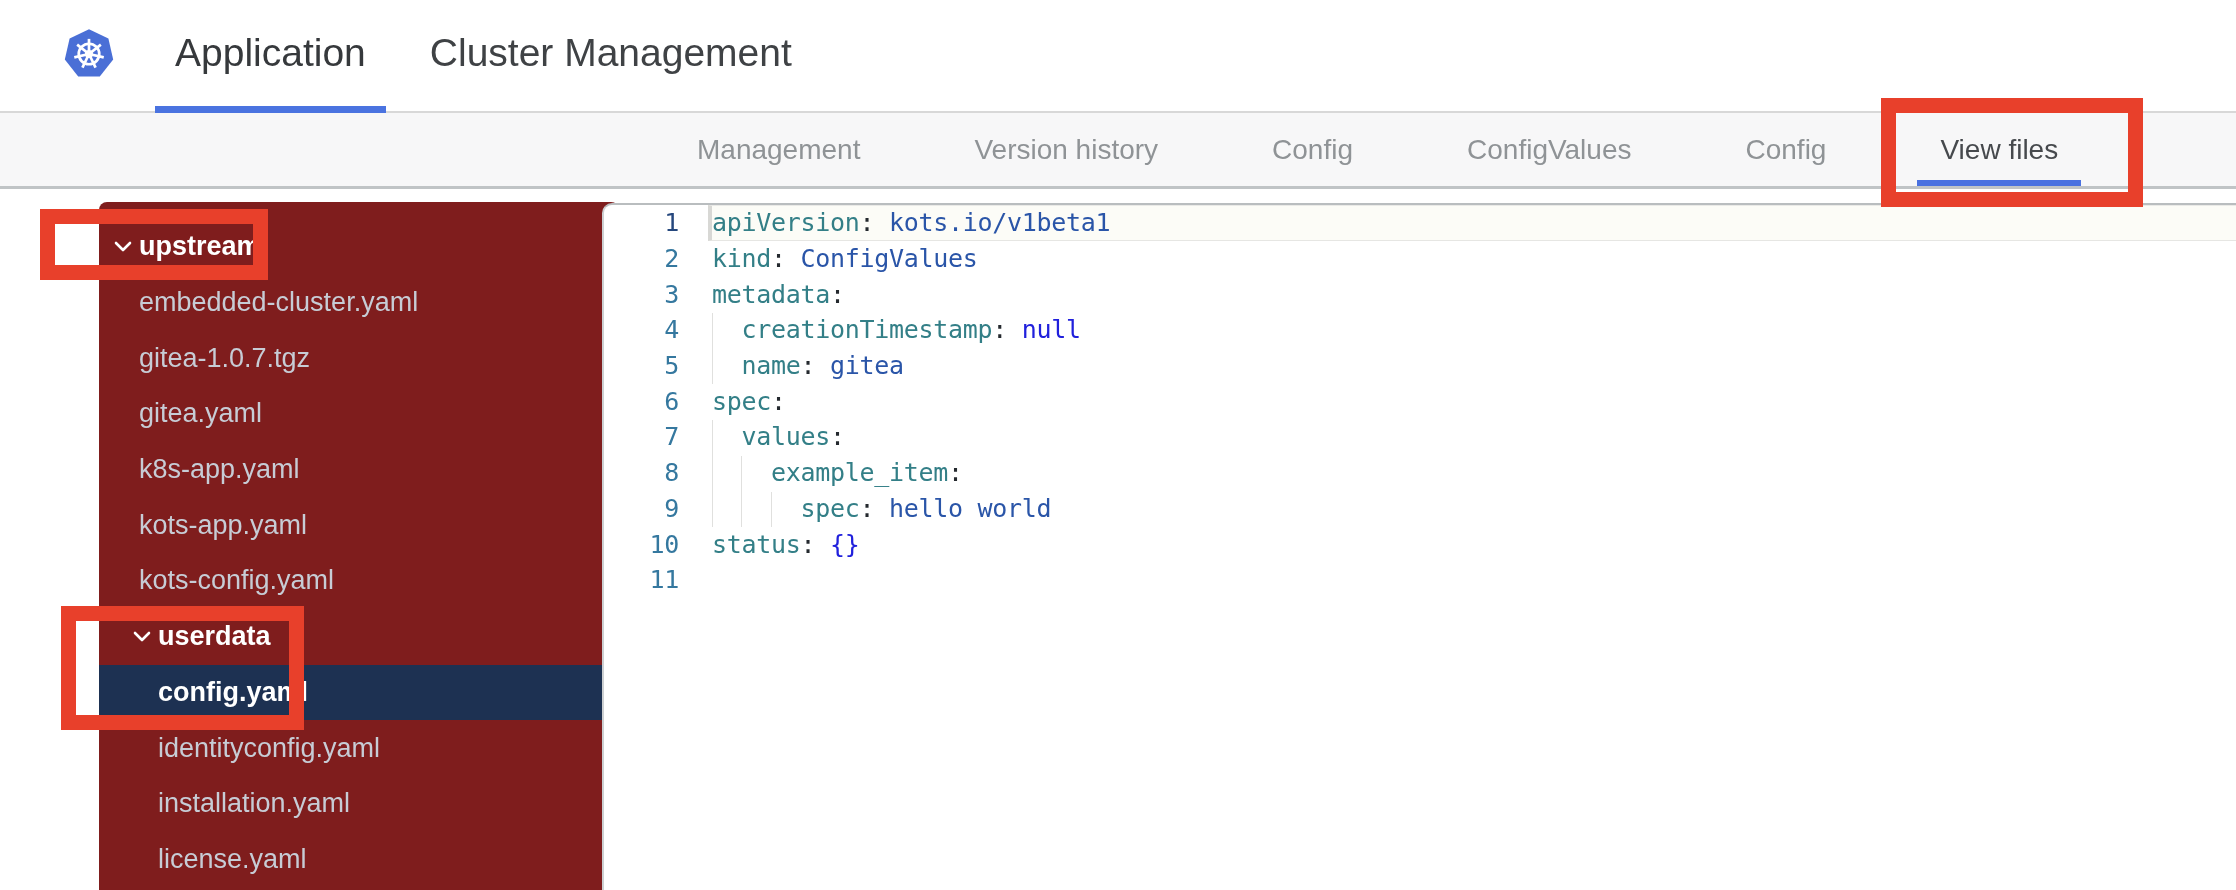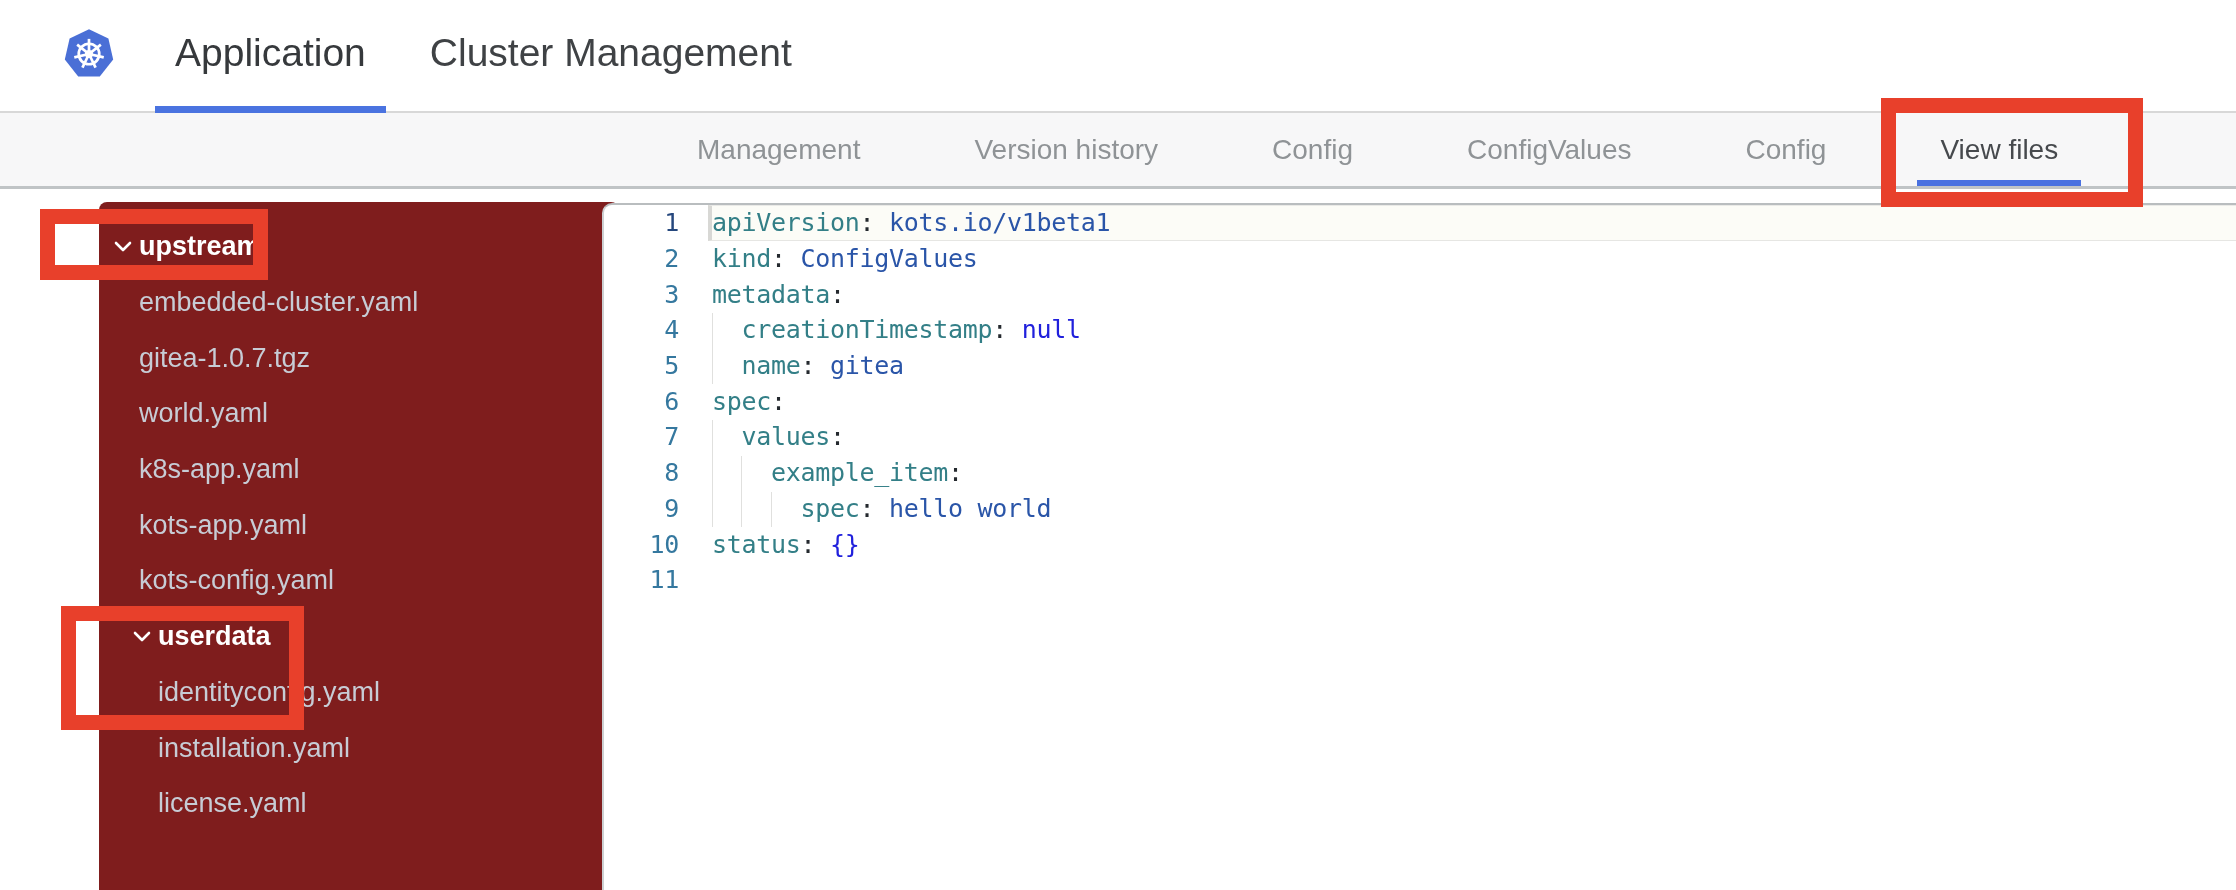--- a/index.html
+++ b/index.html
@@ -119,38 +119,41 @@
         </span>
         <span class="lbl" style="margin-left: 40px;">upstream</span>
       </div>
       <div class="tree-row file">
         <span class="lbl" style="margin-left: 40px;">embedded-cluster.yaml</span>
       </div>
       <div class="tree-row file">
         <span class="lbl" style="margin-left: 40px;">gitea-1.0.7.tgz</span>
       </div>
       <div class="tree-row file">
-        <span class="lbl" style="margin-left: 40px;">world.yaml</span>
+        <span class="lbl" style="margin-left: 40px;">gitea.yaml</span>
       </div>
       <div class="tree-row file">
         <span class="lbl" style="margin-left: 40px;">k8s-app.yaml</span>
       </div>
       <div class="tree-row file">
         <span class="lbl" style="margin-left: 40px;">kots-app.yaml</span>
       </div>
       <div class="tree-row file">
         <span class="lbl" style="margin-left: 40px;">kots-config.yaml</span>
       </div>
       <div class="tree-row folder">
         <span class="chev" style="left: 34px;">
           <svg width="18" height="13" viewBox="0 0 18 13">
             <polyline points="2,3 9,10 16,3" fill="none" stroke="#ffffff" stroke-width="2.6" stroke-linecap="round" stroke-linejoin="round"></polyline>
           </svg>
         </span>
         <span class="lbl" style="margin-left: 59px;">userdata</span>
+      </div>
+      <div class="tree-row file selected">
+        <span class="lbl" style="margin-left: 59px;">config.yaml</span>
       </div>
       <div class="tree-row file">
         <span class="lbl" style="margin-left: 59px;">identityconfig.yaml</span>
       </div>
       <div class="tree-row file">
         <span class="lbl" style="margin-left: 59px;">installation.yaml</span>
       </div>
       <div class="tree-row file">
         <span class="lbl" style="margin-left: 59px;">license.yaml</span>
       </div>

